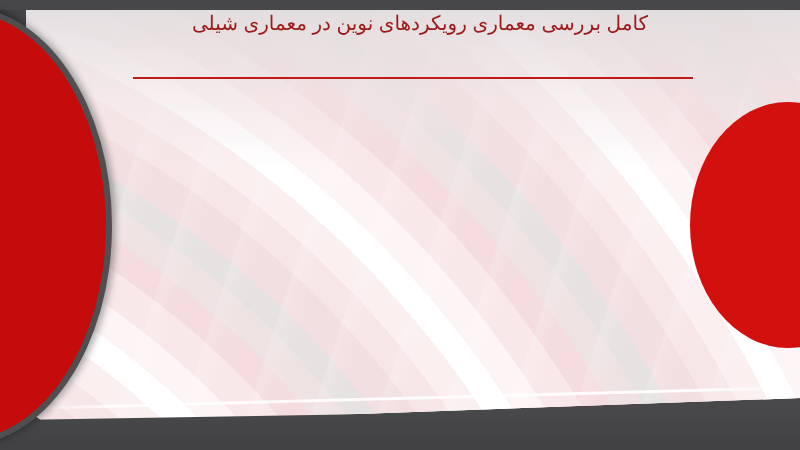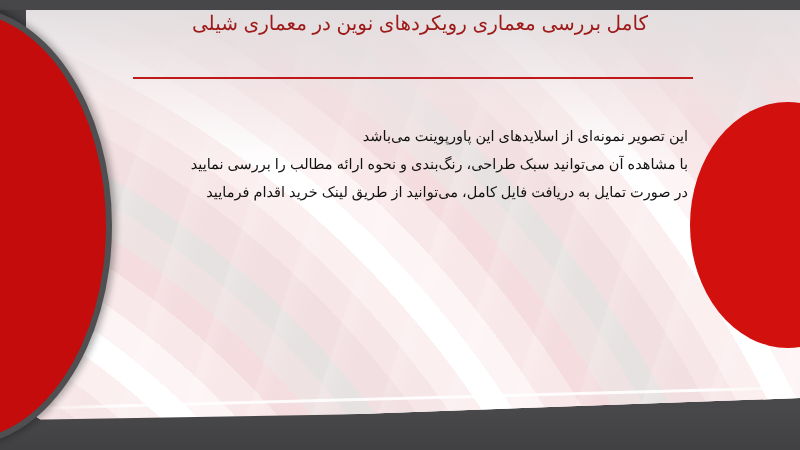--- a/index.html
+++ b/index.html
@@ -223,25 +223,20 @@
     <div class="wedge-topright"></div>
   </div>
 
   <div class="left-strip"></div>
 
   <div class="content">
     <div class="title">کامل بررسی معماری رویکردهای نوین در معماری شیلی</div>
 
     <div class="title-rule"></div>
 
-    <div class="body">
-      <span class="line">این تصویر نمونه‌ای از اسلایدهای این پاورپوینت می‌باشد</span>
-      <span class="line">با مشاهده آن می‌توانید سبک طراحی، رنگ‌بندی و نحوه ارائه مطالب را بررسی نمایید</span>
-      <span class="line">در صورت تمایل به دریافت فایل کامل، می‌توانید از طریق لینک خرید اقدام فرمایید</span>
-    </div>
   </div>
 
   <div class="ellipse-left-outer"></div>
 
   <div class="bottom-highlight"></div>
   <div class="bottom-band"></div>
   <div class="top-strip"></div>
 
 </div>
 

